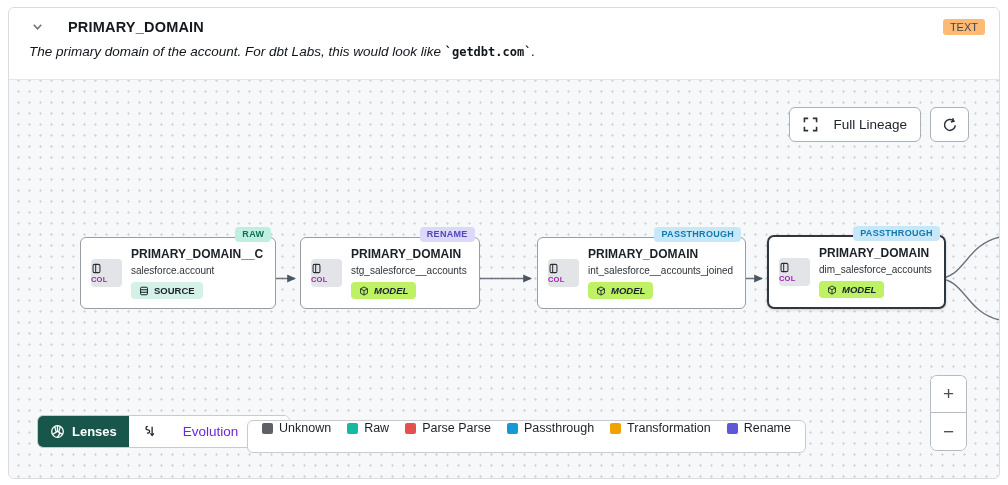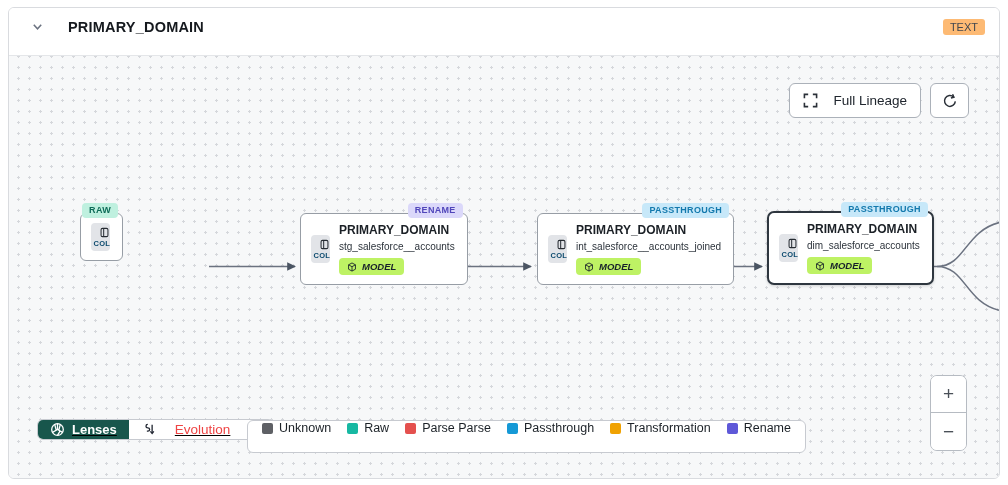--- a/index.html
+++ b/index.html
@@ -35,43 +35,43 @@
 
   
   .node { position:absolute; z-index:2; background:#fff; border:1px solid #979da5;
     border-radius:6px; display:flex; align-items:center; gap:9px; padding:9px 12px 9px 10px;
     cursor:pointer; white-space:nowrap; }
   .node.selected { border:2px solid #2e363f; border-radius:7px; box-shadow:0 1px 3px rgba(20,25,30,.18); }
   .node-1 { left:71px; top:157px; }
   .node-2 { left:291px; top:157px; }
   .node-3 { left:528px; top:157px; }
   .node-4 { left:758px; top:155px; }
-  .col-chip { background:#e2e4e8; border-radius:4px; width:19px; padding:4px 0 3px;
-    display:flex; flex-direction:column; align-items:flex-end; color:#0c4a6e; }
+  .col-chip { background:#e2e4e8; border-radius:4px; width:31px; padding:4px 0 3px;
+    display:flex; flex-direction:column; align-items:flex-start; color:#a21caf; }
   .col-chip .lbl { font-size:7.5px; font-weight:700; letter-spacing:.2px; margin-top:1px; }
   .node-body { display:flex; flex-direction:column; align-items:flex-start; }
   .node-title { font-size:12px; font-weight:600; color:#1b2026; line-height:15px; }
   .node-sub { font-size:10px; color:#2c333b; line-height:13px; margin-top:2px; }
   .res-badge { margin-top:5px; display:inline-flex; align-items:center; gap:5px;
     border-radius:4px; padding:3px 8px; font-size:9.5px; font-weight:600; color:#17202a; }
   .res-source { background:#d3f1e7; }
   .res-model { background:#bef264;font-style:italic; }
   .tag { position:absolute; top:-11px; right:4px; z-index:3; border-radius:4px;
     padding:2px 7px 3px; font-size:9px; font-weight:700; letter-spacing:.3px; }
   .tag-raw { background:#bff0df; color:#0d6b57; }
   .tag-rename { background:#dbd8fa; color:#5046ba; }
   .tag-passthrough { background:#c7e8f9; color:#1379ad; }
 
   
-  .lens-group { position:absolute; left:28px; bottom:38px; height:21px; display:flex;
-    border:1px solid #c7cad0; border-radius:6px; overflow:hidden; background:#fff; z-index:3;text-decoration:underline; }
+  .lens-group { position:absolute; left:28px; bottom:30px; height:33px; display:flex;
+    border:1px solid #c7cad0; border-radius:6px; overflow:hidden; background:#fff; z-index:3; }
   .lenses-btn { background:#18564c; color:#fff; border:none; display:flex; align-items:center;
     gap:7px; padding:0 12px; font-size:13px; font-weight:600; cursor:pointer; }
-  .lens-dd { background:#fff; border:none; display:flex; align-items:center; gap:18px;
-    padding:0 13px; font-size:13.5px; color:#ef4444; cursor:pointer; }
+  .lens-dd { background:#fff; border:none; display:flex; align-items:center; gap:26px;
+    padding:0 13px; font-size:13.5px; color:#6d28d9; cursor:pointer; }
   .legend { position:absolute; left:238px; bottom:25px; height:33px; display:flex;
     align-items:flex-start; gap:16px; border:1px solid #c7cad0; border-radius:6px;
     background:#fff; padding:0 14px; z-index:3; }
   .leg-item { display:flex; align-items:center; gap:6px; }
   .leg-swatch { width:11px; height:11px; border-radius:2px; }
   .leg-label { font-size:12.5px; color:#1b2127; }
 
   
   .zoomctl { position:absolute; right:32px; bottom:27px; width:37px; z-index:3;
     border:1px solid #b6bbc2; border-radius:7px; overflow:hidden; background:#fff;
@@ -89,20 +89,23 @@
 
   <div class="hdr">
     <div class="hdr-row1">
       <button class="chev-btn">
         <svg class="ic" width="13" height="13" viewBox="0 0 14 14" fill="none" stroke="currentColor" stroke-width="1.6">
             <polyline points="3,5 7,9.5 11,5"></polyline>
           </svg>
       </button>
       <span class="hdr-title">PRIMARY_DOMAIN</span>
       <span class="type-badge">TEXT</span>
+    </div>
+    <div class="hdr-desc">
+      <span>The primary domain of the account. For dbt Labs, this would look like </span><code>`getdbt.com`</code><span>.</span>
     </div>
   </div>
 
   <div class="canvas">
 
     <svg class="edges" viewBox="0 0 990 385" preserveAspectRatio="none">
       <defs>
         <marker id="arrw" viewBox="0 0 10 10" refX="8" refY="5" markerWidth="7" markerHeight="7" orient="auto-start-reverse">
           <path d="M0,1 L9,5 L0,9 z" fill="#4b5563"></path>
         </marker>
@@ -132,20 +135,31 @@
 
     <div class="node node-1">
       <span class="tag tag-raw">RAW</span>
       <div class="col-chip">
         <svg class="ic" width="11" height="11" viewBox="0 0 16 16" fill="none" stroke="#272c33" stroke-width="1.5">
             <rect x="3" y="2" width="10" height="12" rx="2"></rect>
             <path d="M6.8 2v12"></path>
           </svg>
         <span class="lbl">COL</span>
       </div>
+      <div class="node-body">
+        <span class="node-title">PRIMARY_DOMAIN__C</span>
+        <span class="node-sub">salesforce.account</span>
+        <span class="res-badge res-source">
+          <svg class="ic" width="10" height="10" viewBox="0 0 16 16" fill="none" stroke="#17202a" stroke-width="1.6">
+              <rect x="2.5" y="2" width="11" height="12" rx="1.5"></rect>
+              <path d="M2.5 6h11M2.5 10h11"></path>
+            </svg>
+          <span>SOURCE</span>
+        </span>
+      </div>
     </div>
 
     <div class="node node-2">
       <span class="tag tag-rename">RENAME</span>
       <div class="col-chip">
         <svg class="ic" width="11" height="11" viewBox="0 0 16 16" fill="none" stroke="#272c33" stroke-width="1.5">
             <rect x="3" y="2" width="10" height="12" rx="2"></rect>
             <path d="M6.8 2v12"></path>
           </svg>
         <span class="lbl">COL</span>

